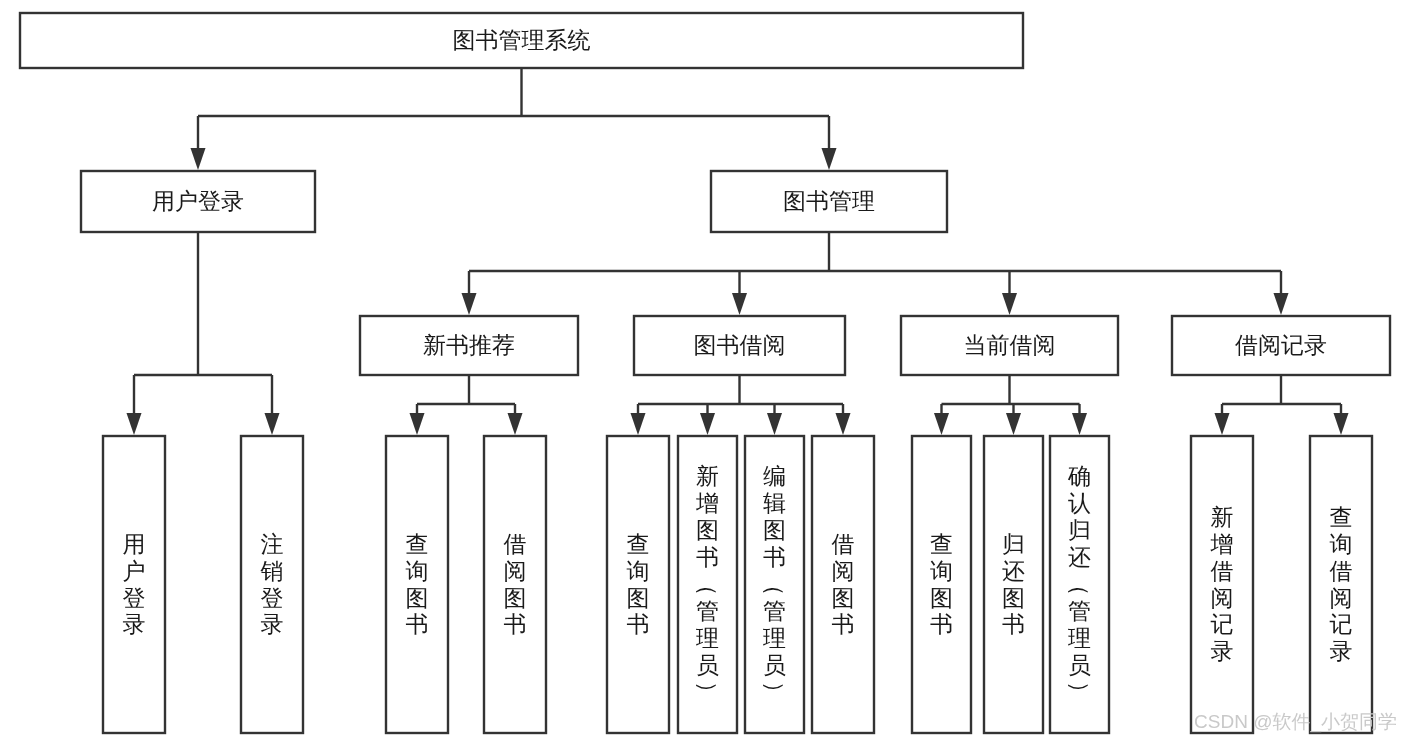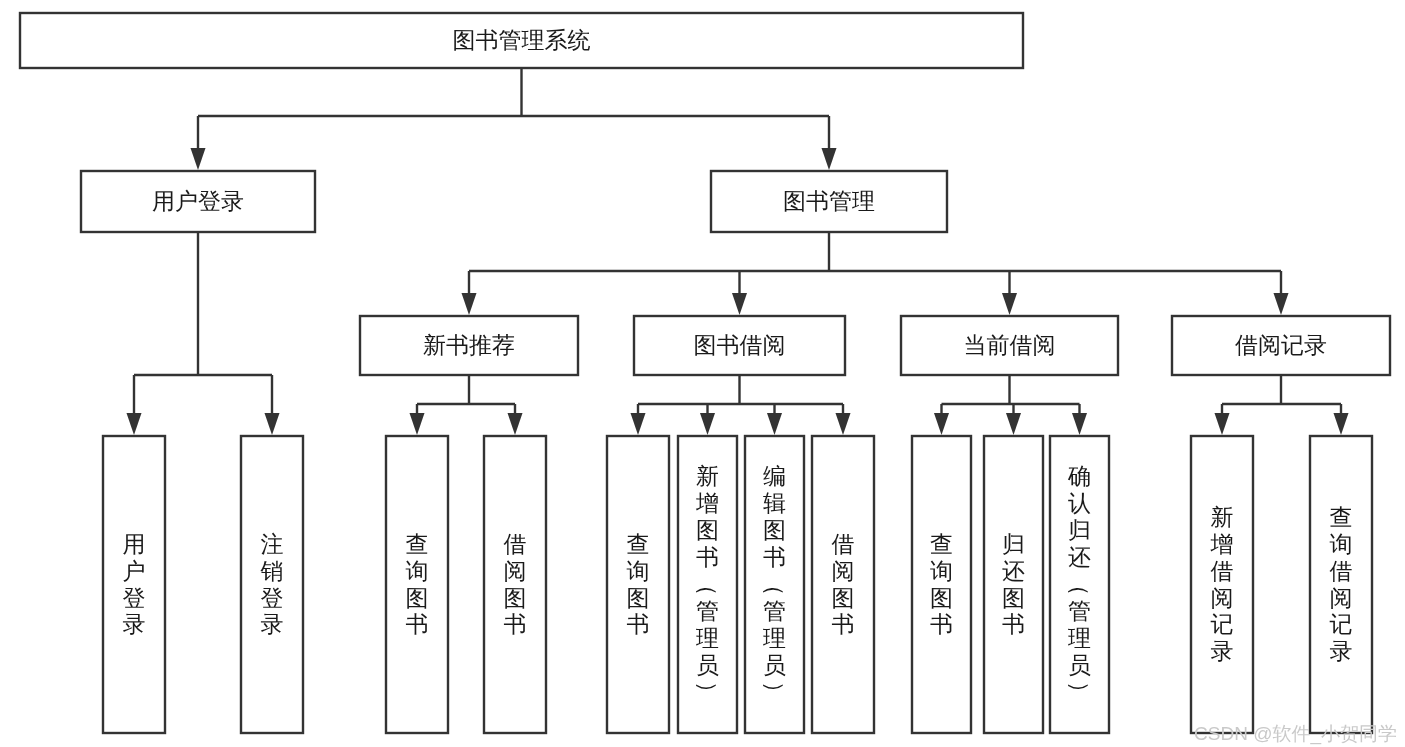--- a/index.html
+++ b/index.html
@@ -66,21 +66,21 @@
     text-align: center;
   }
   .vert-text-wrap span.rot {
     display: block;
     text-align: center;
     transform: rotate(90deg);
   }
   #watermark {
     position: absolute;
     right: 8px;
-    bottom: 0;
+    bottom: 12px;
     font-size: 19px;
     color: #c9c9c9;
     font-family: "Liberation Sans", "DejaVu Sans", sans-serif;
     white-space: nowrap;
     pointer-events: none;
   }
 </style>
 </head>
 <body>
 

